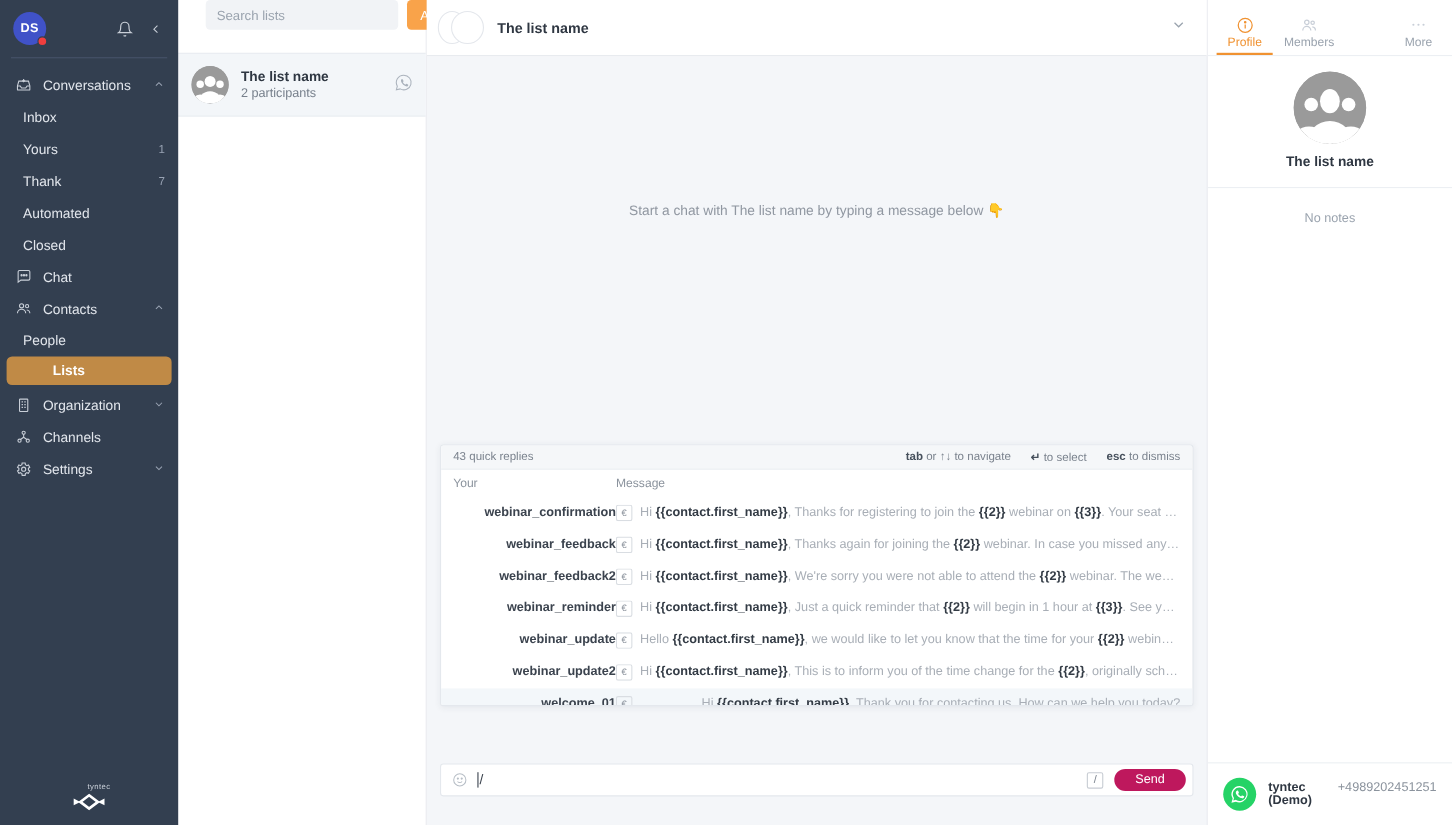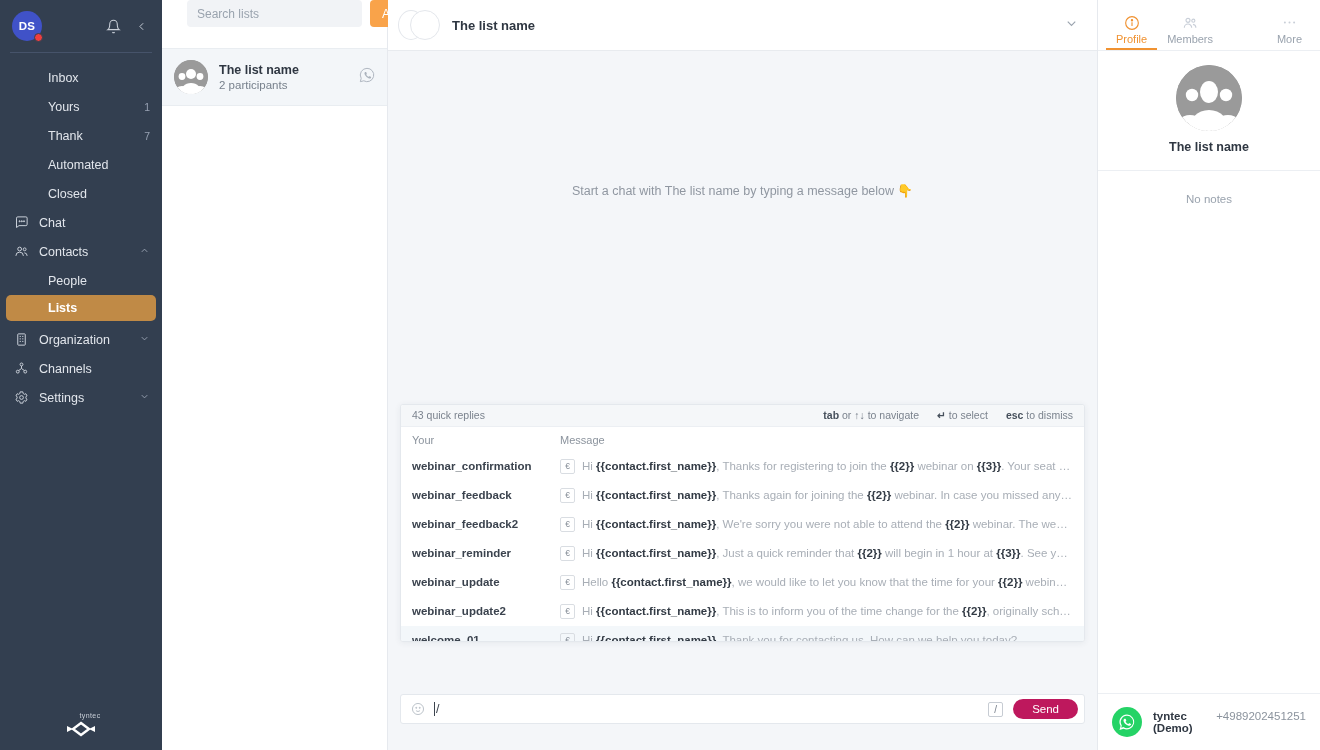--- a/index.html
+++ b/index.html
@@ -34,21 +34,21 @@
   .ico { color: #c9cfd8; display: flex; align-items: center; justify-content: center; }
   .nav-divider { height: 1px; background: #46536a; margin: 0 10px; }
 
   .nav-list { padding-top: 10px; }
   .nav-row {
     display: flex; align-items: center; height: 29px;
     padding: 0 12px 0 14px; color: #e2e6ec; font-size: 12.5px;
     cursor: pointer; user-select: none;
   }
   .nav-row .nlabel { margin-left: 10px; }
-  .nav-row.sub { padding-left: 48px; font-size: 12.5px; }
+  .nav-row.sub { padding-left: 21px; font-size: 12.5px; }
   .nav-row.sub .nlabel { margin-left: 0; }
   .nav-row .count { margin-left: auto; font-size: 10.5px; color: #98a2b3; }
   .nav-row .chev { margin-left: auto; color: #9aa4b4; }
   .nav-row.active {
     background: #c08a46; color: #ffffff; border-radius: 5px;
     margin: 0 6px; padding-left: 32px; height: 26px; font-weight: 600;
   }
   .nav-group { margin-top: 4px; }
 
   .nav-logo {
@@ -123,21 +123,21 @@
     height: 23px; background: #f5f7f9; border-bottom: 1px solid #eceff3;
     display: flex; align-items: center; padding: 0 11px;
     font-size: 10.5px; color: #7b838e;
   }
   .qr-hints { margin-left: auto; display: flex; gap: 18px; align-items: center; }
   .qr-hints b { color: #46505c; font-weight: bold; }
   .qr-colhead {
     display: flex; padding: 7px 11px 6px 11px; font-size: 11px; color: #8b939d;
   }
   .qr-colhead .c1 { width: 148px; }
-  .qr-scroll { overflow-y: auto; flex: 1; position: relative; }
+  .qr-scroll { overflow-y: auto; flex: 1; position: relative; text-align: right; }
   .qr-row {
     display: flex; align-items: center; padding: 7px 11px; cursor: pointer;
     font-size: 11.5px;
   }
   .qr-row.sel { background: #f3f7fa; }
   .qr-name { width: 148px; flex: 0 0 148px; font-weight: bold; color: #3b434e; font-size: 11.5px; }
   .qr-msgwrap { display: flex; align-items: center; gap: 7px; overflow: hidden; flex: 1; }
   .lang-box {
     flex: 0 0 auto; border: 1px solid #d9dde2; border-radius: 2px;
     width: 15px; height: 15px; display: flex; align-items: center; justify-content: center;
@@ -225,20 +225,35 @@
           <svg width="13" height="13" viewBox="0 0 24 24" fill="none" stroke="currentColor" stroke-width="1.8">
               <polyline points="15 18 9 12 15 6"></polyline>
             </svg>
         </span>
       </div>
     </div>
     <div class="nav-divider"></div>
 
     <div class="nav-list">
 
+      <div class="nav-row">
+        <span class="ico">
+          <svg width="15" height="15" viewBox="0 0 24 24" fill="none" stroke="currentColor" stroke-width="1.6">
+              <path d="M3 13h4l2 3h6l2-3h4"></path>
+              <path d="M3 13l2-7h14l2 7v5a1 1 0 01-1 1H4a1 1 0 01-1-1z"></path>
+              <path d="M12 3v4M10 5l2 2 2-2"></path>
+            </svg>
+        </span>
+        <span class="nlabel">Conversations</span>
+        <span class="chev">
+          <svg width="11" height="11" viewBox="0 0 24 24" fill="none" stroke="currentColor" stroke-width="2">
+              <polyline points="18 15 12 9 6 15"></polyline>
+            </svg>
+        </span>
+      </div>
 
       <div class="nav-row sub">
         <span class="nlabel">Inbox</span>
         <span class="count"></span>
       </div>
       <div class="nav-row sub">
         <span class="nlabel">Yours</span>
         <span class="count">1</span>
       </div>
       <div class="nav-row sub">

